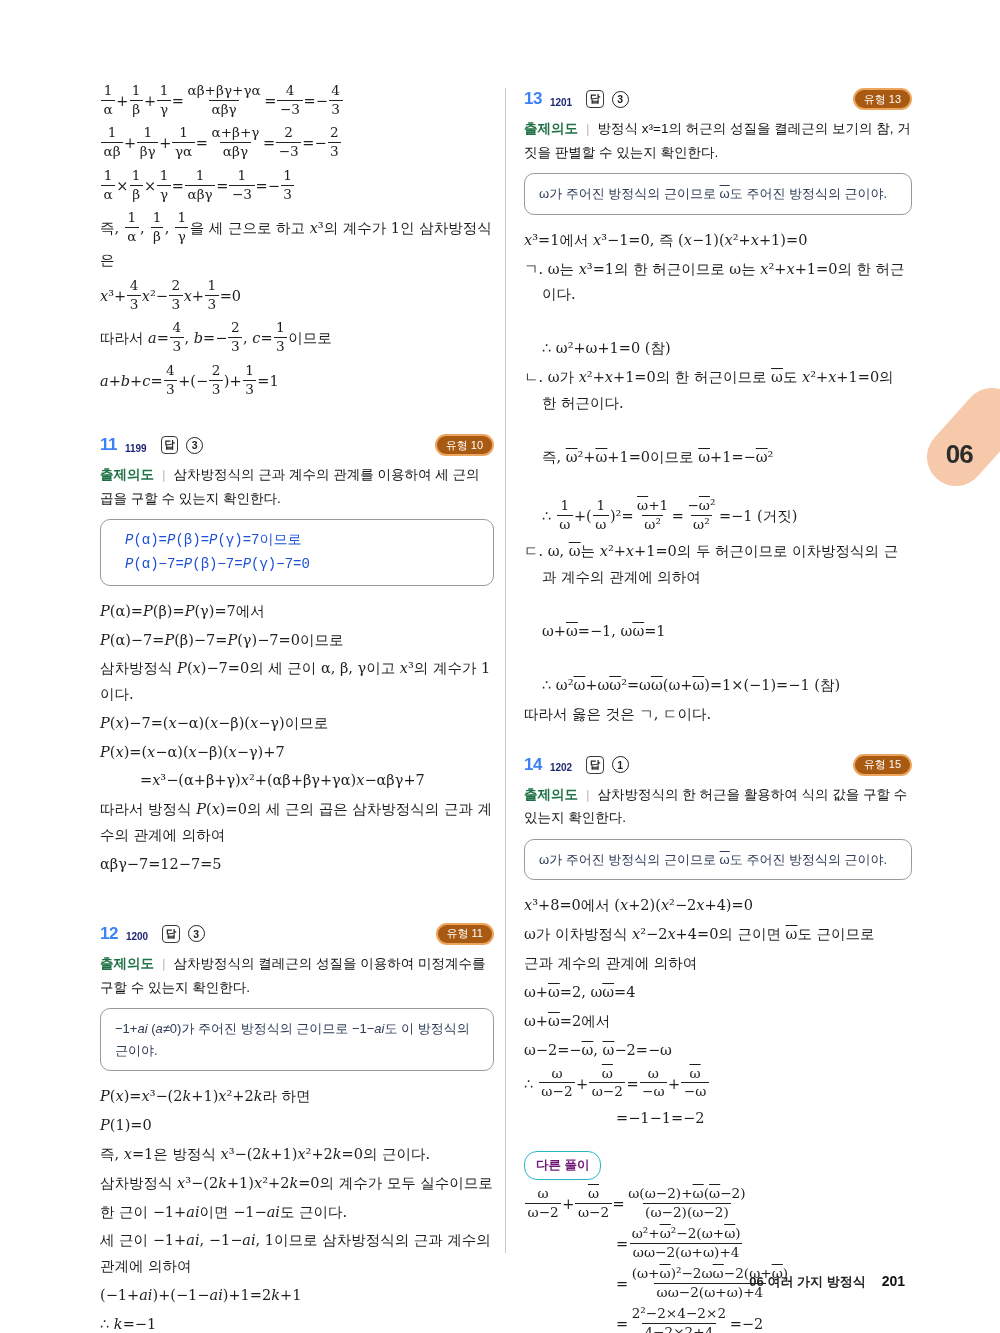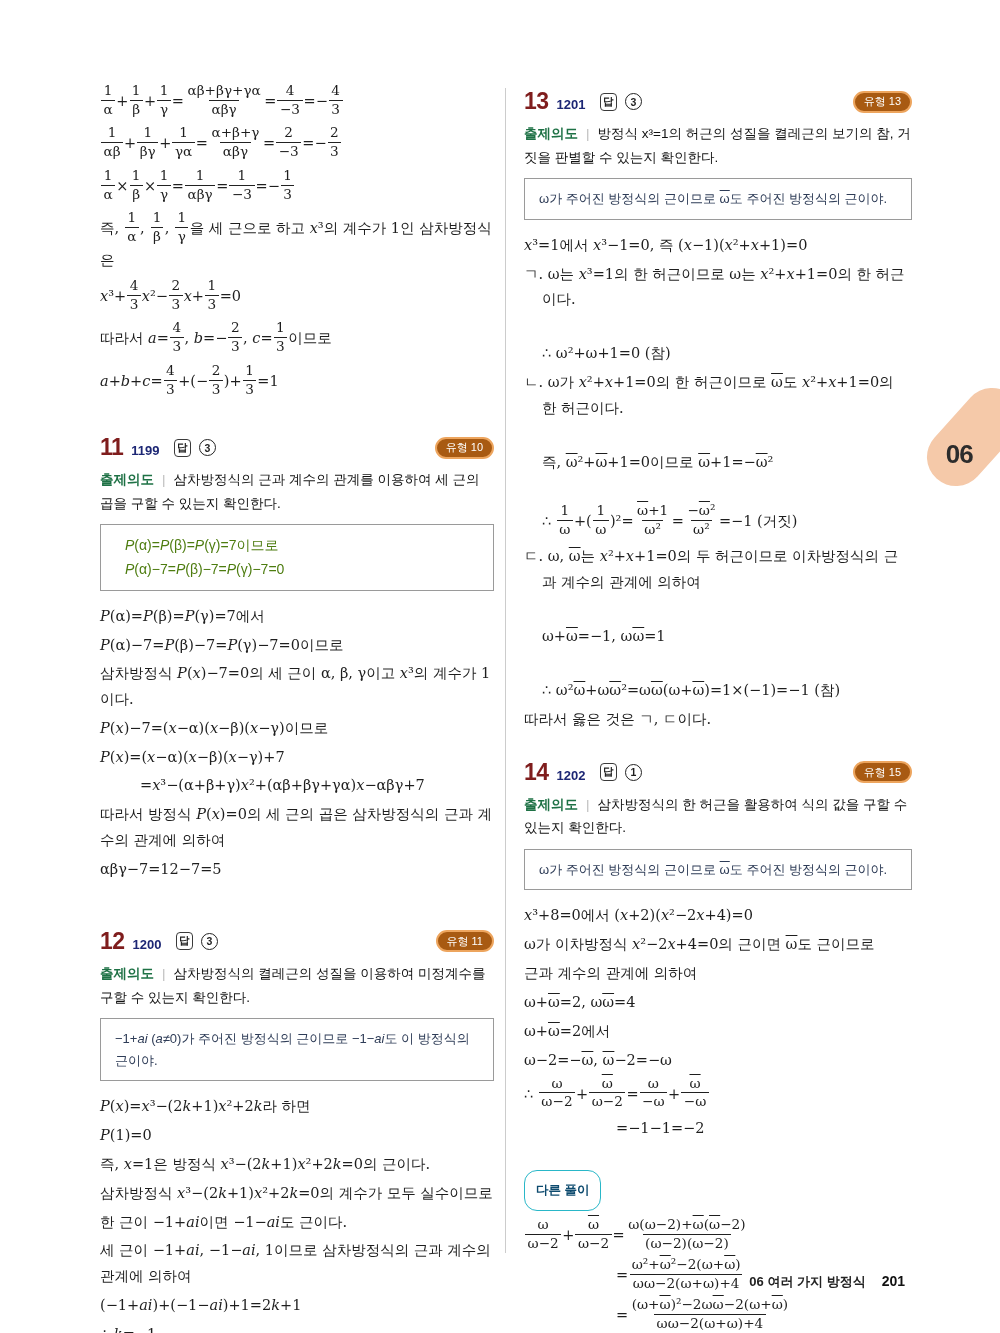--- a/index.html
+++ b/index.html
@@ -22,48 +22,48 @@
   ft,fb { display:block; text-align:center; padding:0 2.5px; white-space:nowrap; }
   fb { border-top:1px solid #222; }
   v { text-decoration:overline; }
   i { font-style:italic; }
 
   
   .sec { margin-top:34px; }
   .sec-12 { margin-top:46px; }
   .sec-14, .sec-15 { margin-top:26px; }
   .prob-head { display:flex; align-items:center; gap:8px; margin-bottom:7px; }
-  .prob-num { font-size:23px; font-weight:bold; color:#7f1d1d; letter-spacing:-0.5px; }
-  .prob-id  { font-size:13px; font-weight:bold; color:#1c2674; position:relative; top:3px; }
+  .prob-num { font-size:17px; font-weight:bold; color:#3b82f6; letter-spacing:-0.5px; }
+  .prob-id  { font-size:10px; font-weight:bold; color:#1c2674; position:relative; top:3px; }
   .ans-chip { display:inline-block; border:1.5px solid #3a3a3a; border-radius:4px;
               font-size:10.5px; font-weight:bold; color:#222; padding:1px 2.5px; margin-left:6px; }
   .circ { display:inline-flex; width:17px; height:17px; border:1.3px solid #222; border-radius:50%;
           align-items:center; justify-content:center; font-size:10.5px; font-weight:600; }
   .type-badge { margin-left:auto; background:#a85a12; border:2px solid #eda55e; color:#fff;
                 font-weight:normal; font-size:11px; padding:1.5px 9px; border-radius:12px; white-space:nowrap; }
 
   
   .intent { font-size:13.5px; line-height:1.75; color:#111; margin-bottom:4px; }
   .intent-label { color:#1e7145; font-weight:bold; margin-right:8px;text-align:right; }
   .intent-bar { color:#bbb; margin-right:8px; }
 
   
-  .hint-box { border:1.3px solid #9a9a9a; border-radius:0; padding:9px 14px; margin:9px 0 13px;
+  .hint-box { border:1.3px solid #9a9a9a; border-radius:10px; padding:9px 14px; margin:9px 0 13px;
               font-size:13px; color:#2e3c57; line-height:1.65; }
-  .hint-box.serif { font-family:Liberation Sans, sans-serif; font-size:14px; color:#4d7c0f;padding-left:24px; }
+  .hint-box.serif { font-family:Liberation Mono, monospace; font-size:14px; color:#1d4ed8;padding-left:24px; }
 
   .body p { margin-bottom:3.5px; }
   .i1 { padding-left:18px;margin-top:29px; }
   .i2 { padding-left:40px; }
   .i3 { padding-left:92px; }
   .hang { padding-left:18px; text-indent:-18px; }
 
   
-  .alt-badge { display:inline-block; border:1.6px solid #29b7c8; color:#0c4a6e; background:#fff;
-               border-radius:13px; padding:11px 11px; font-weight:bold; font-size:12.5px; margin:25px 0 7px; }
+  .alt-badge { display:inline-block; border:1.6px solid #29b7c8; color:#701a75; background:#fff;
+               border-radius:13px; padding:5px 11px; font-weight:bold; font-size:12.5px; margin:16px 0 7px; }
 
   
   .side-tab { position:absolute; right:-30px; top:408px; width:112px; height:58px;
               background:#f5c9a9; border-radius:29px; transform:rotate(-48deg);
               display:flex; align-items:center; justify-content:flex-start; padding-left:20px; }
   .side-tab b { transform:rotate(48deg); font-size:26px; color:#2c2c2c; letter-spacing:-1px; }
   .footer { position:absolute; right:95px; bottom:42px; display:flex; align-items:baseline; gap:16px; }
   .footer .chap { font-size:13px; font-weight:bold; color:#222; }
   .footer .pg   { font-size:14px; font-weight:bold; color:#111; }
 </style>

